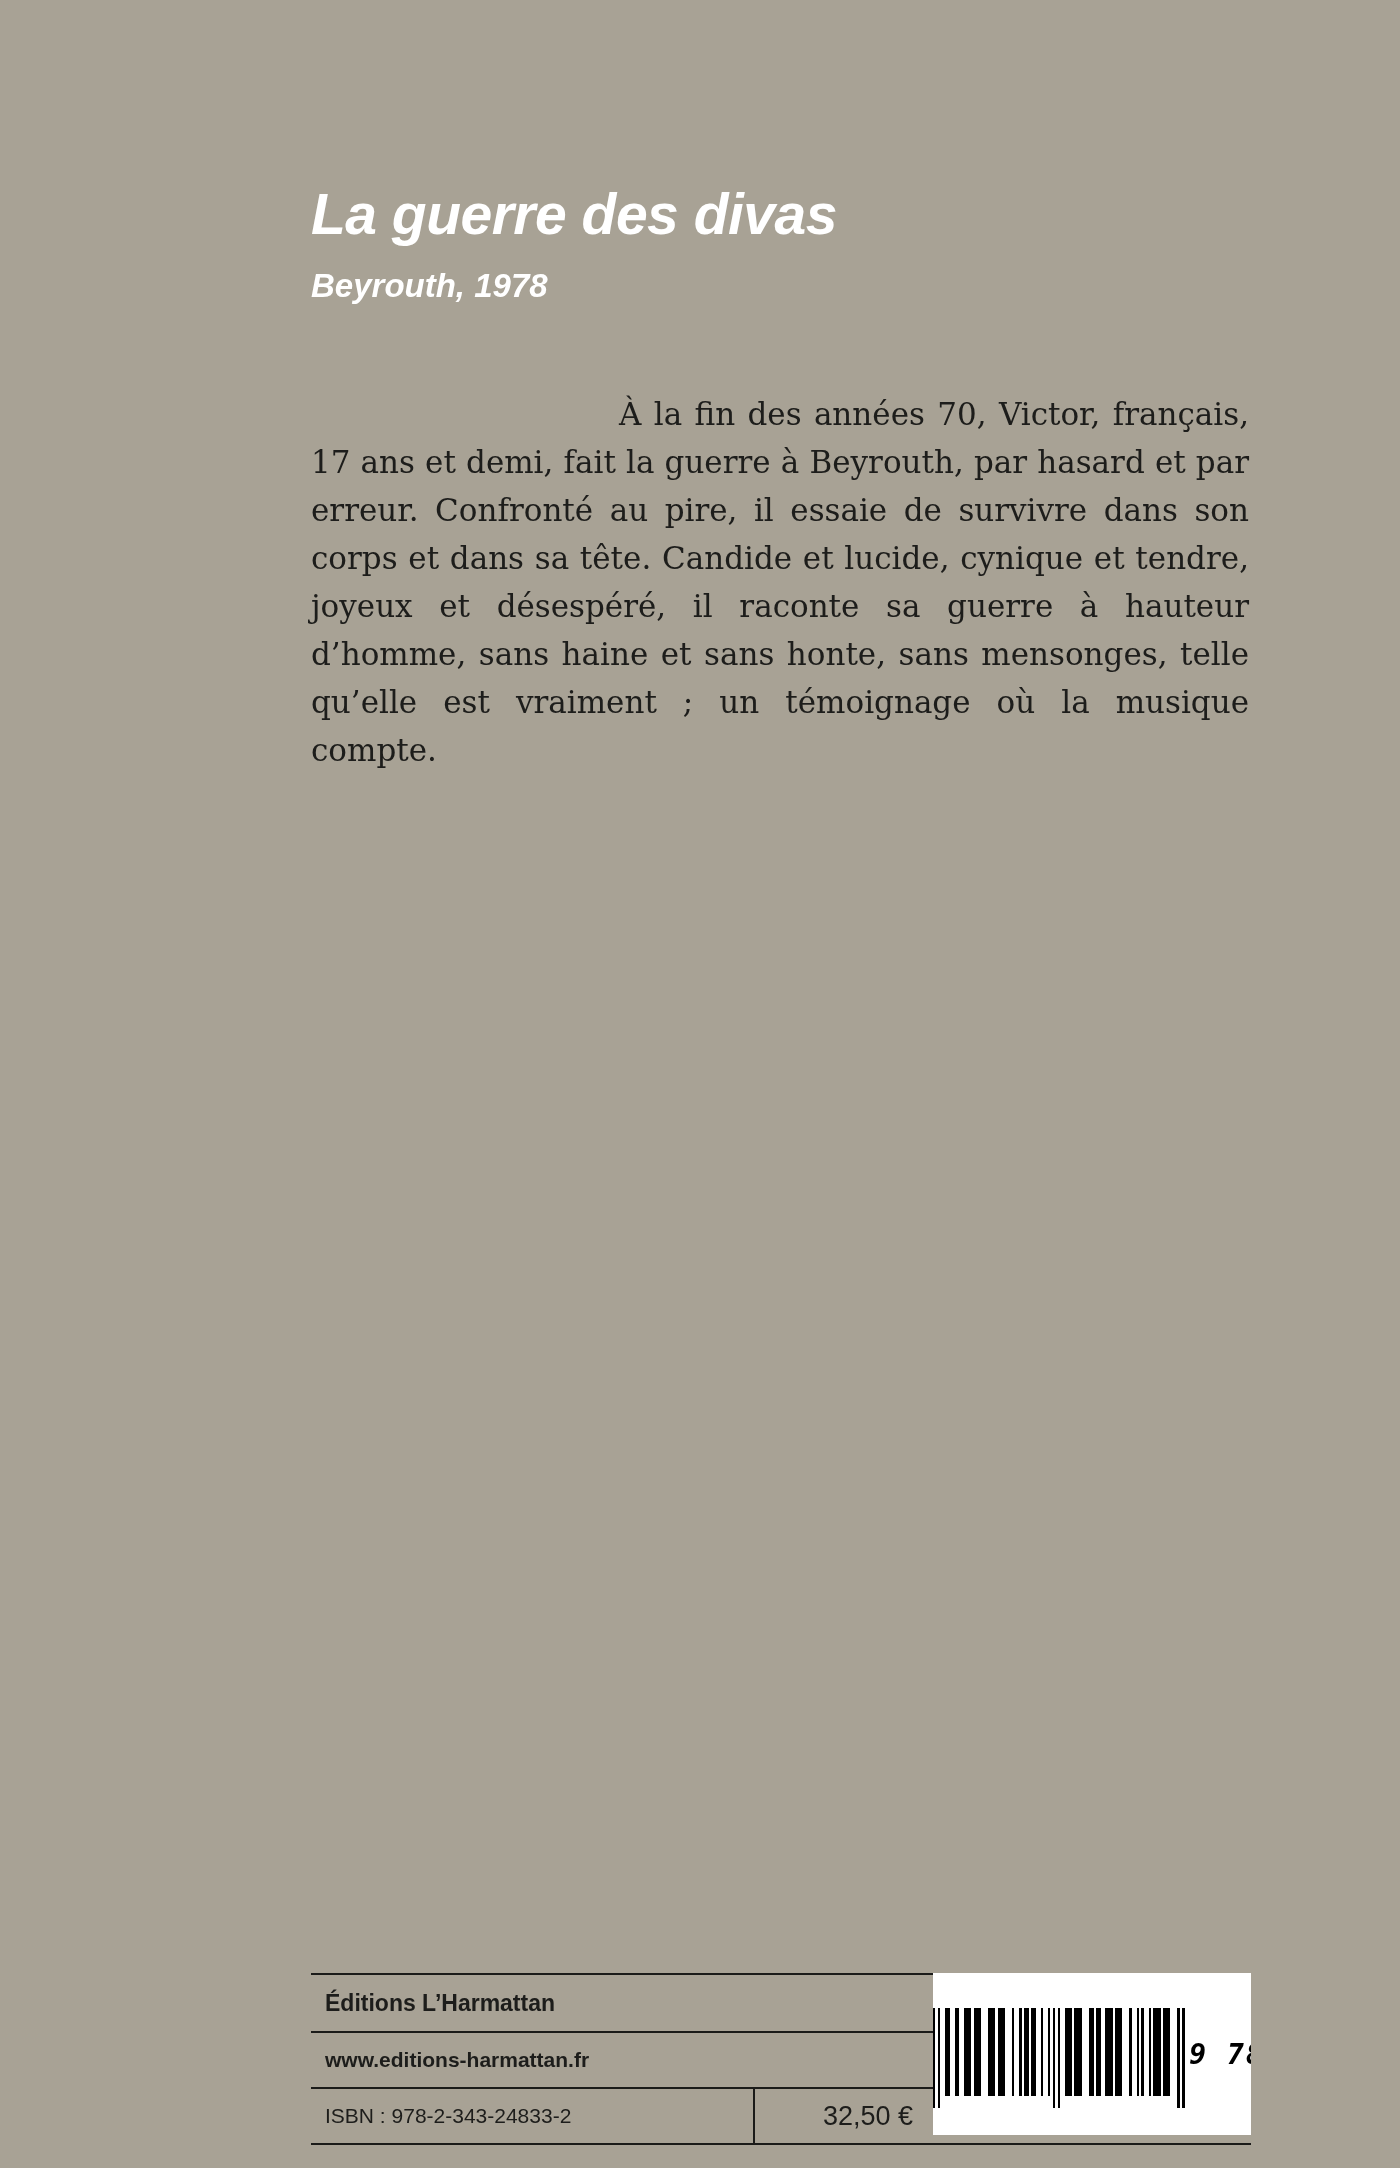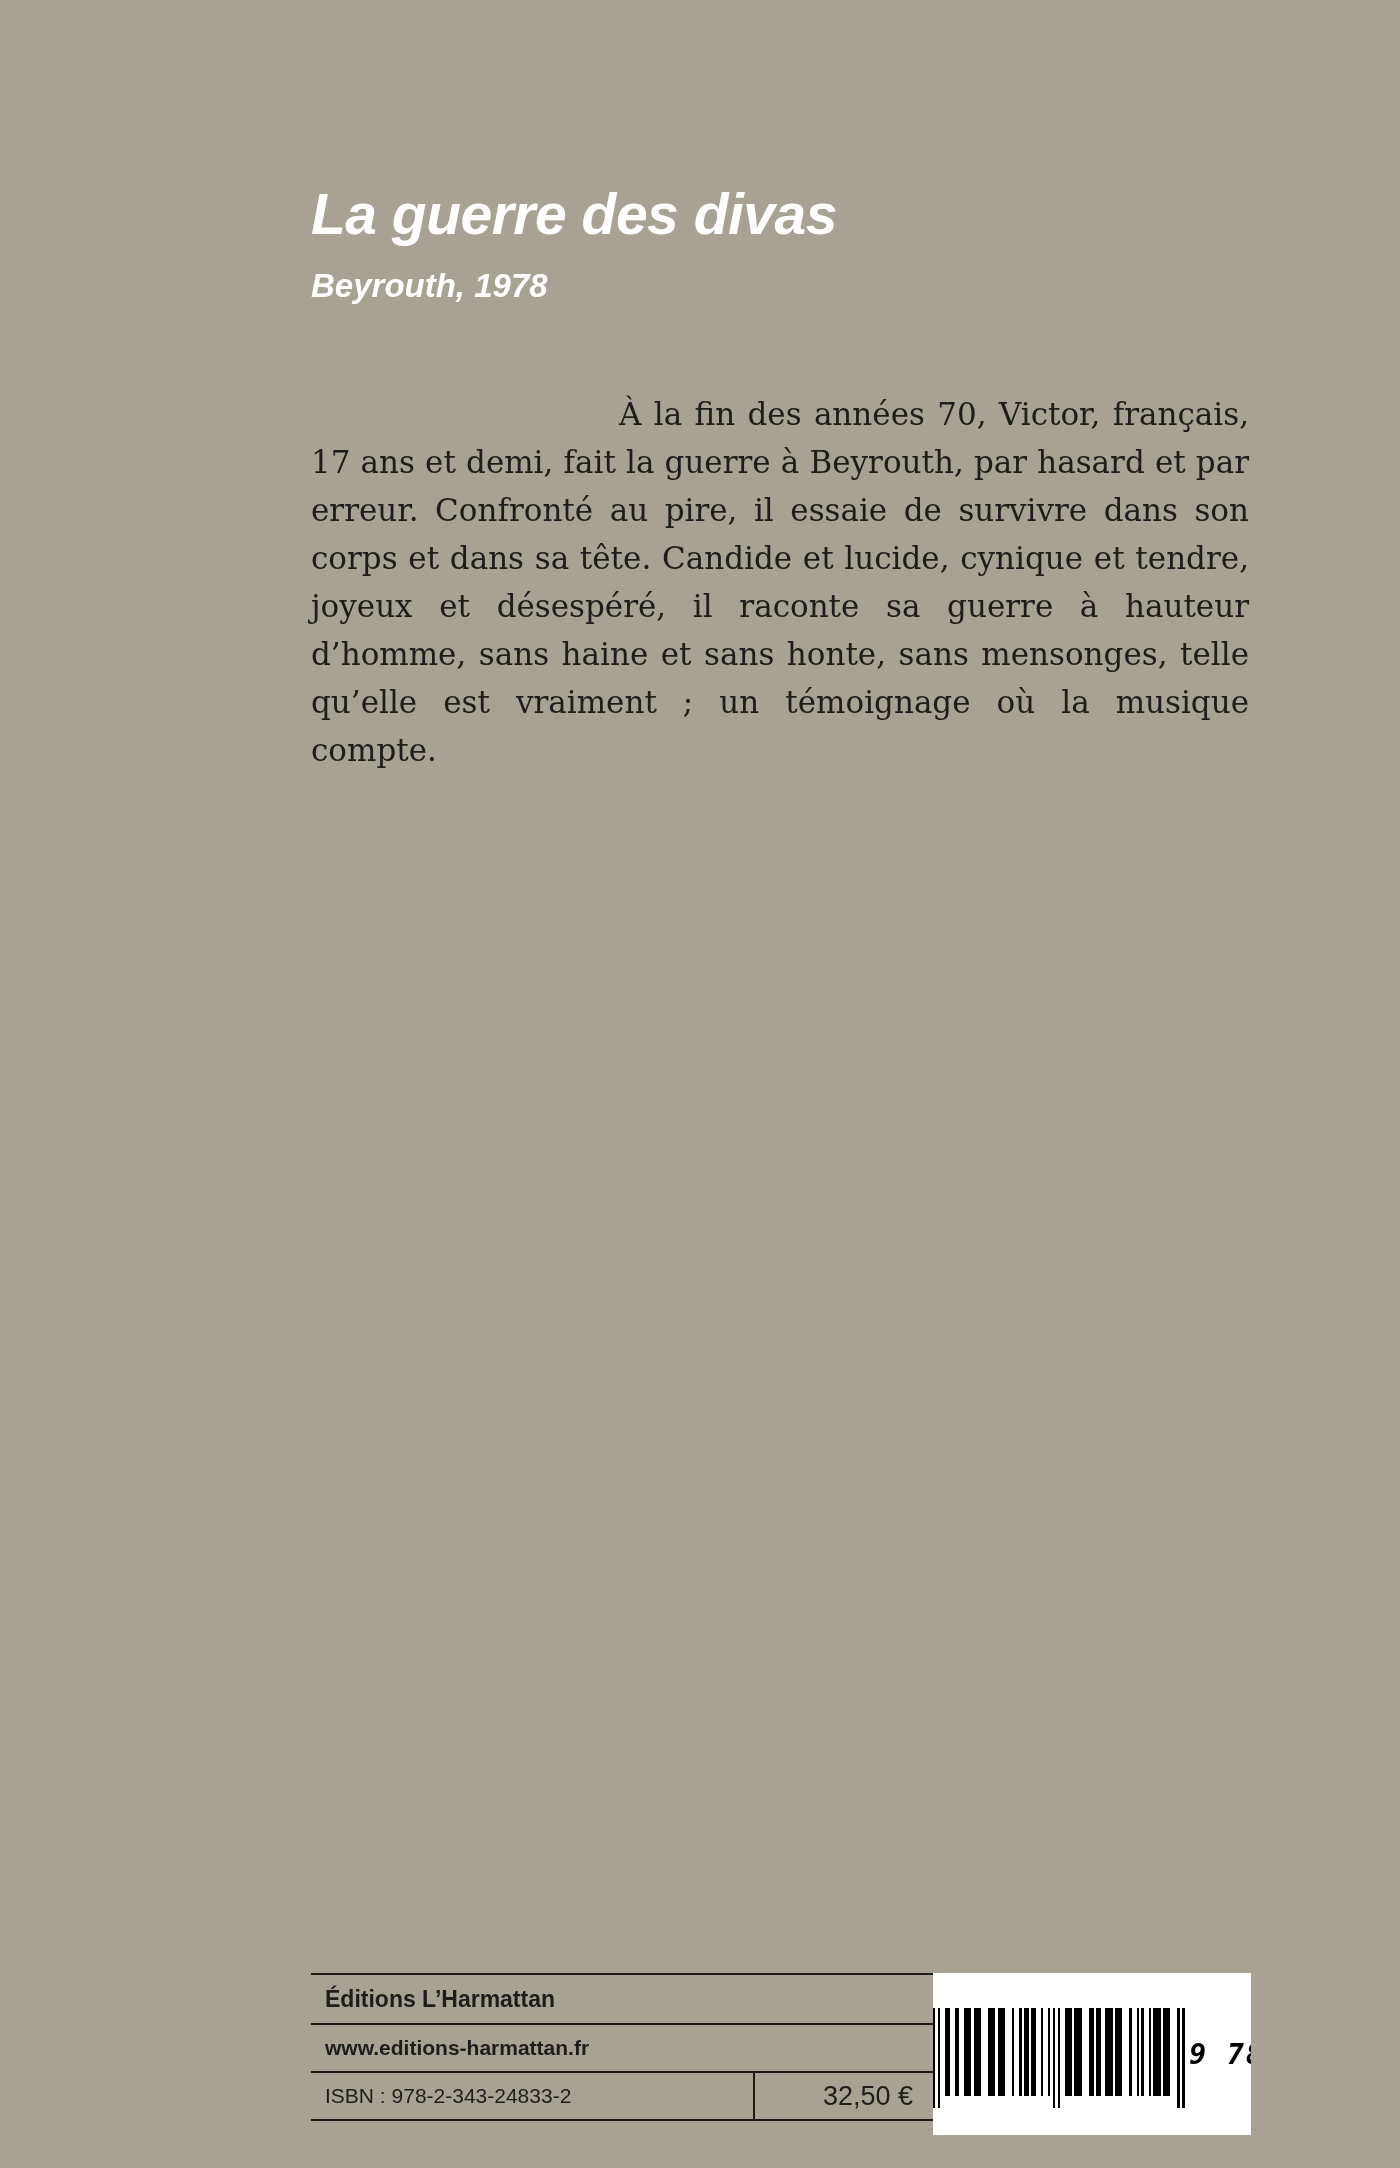--- a/index.html
+++ b/index.html
@@ -71,21 +71,21 @@
   .footer-block {
     position: absolute;
     left: 311px;
     top: 1973px;
     width: 940px;
     border-top: 2px solid #1b1b19;
     border-bottom: 2px solid #1b1b19;
     box-sizing: border-box;
   }
   .frow {
-    height: 48px;
+    height: 56px;
     display: flex;
     align-items: center;
     padding-left: 14px;
     box-sizing: border-box;
   }
   .frow + .frow { border-top: 2px solid #1b1b19; }
   .publisher-name { font-weight: 700; font-size: 23px; }
   .website-url { font-weight: 700; font-size: 21px; text-align: right; }
   .row-isbn { padding-left: 14px; }
   .isbn-text { width: 428px; font-size: 21px; }

